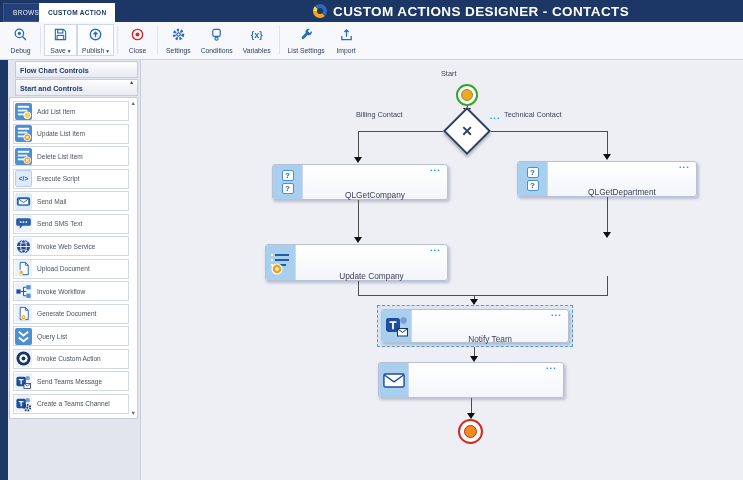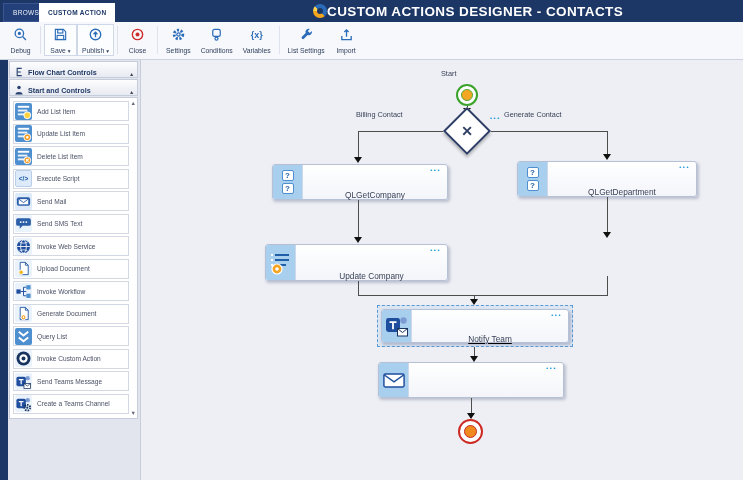--- a/index.html
+++ b/index.html
@@ -7,21 +7,21 @@
     font-family:"Liberation Sans", sans-serif; }
   .app { position:relative; width:743px; height:480px; }
 
   
   .titlebar { position:absolute; top:0; left:0; width:743px; height:22px; background:#1c3765; }
   .tab { position:absolute; top:3px; height:19px; display:flex; align-items:center;
          padding:0 9px; font-size:6.5px; letter-spacing:.3px; }
   .tab.browse { left:3px; background:#24407a; color:#e8edf7; border:1px solid #3a5590; }
   .tab.custom { left:39px; background:#fff; color:#1c3765; font-weight:bold; }
   .titlewrap { position:absolute; left:313px; top:0; height:22px; display:flex;
-               align-items:center; }
+               align-items:center; gap:6px; }
   .logo { width:14px; height:14px; border-radius:50%;
           background:conic-gradient(from 140deg,#f2a51d 0 130deg,#ffd34d 130deg 170deg,#2b6cb8 170deg 360deg);
           position:relative; }
   .logo::after { content:""; position:absolute; left:4px; top:4px; width:6px; height:6px;
                  border-radius:50%; background:#1c3765; }
   .apptitle { color:#fff; font-weight:bold; font-size:13.5px; letter-spacing:.4px; white-space:nowrap; }
 
   
   .ribbon { position:absolute; top:22px; left:0; width:743px; height:38px;
             background:#f6f8fc; border-bottom:1px solid #ccd2df; display:flex;
@@ -31,23 +31,23 @@
   .rbtn.outlined { border:1px solid #cfd8e8; background:#fbfdff; }
   .rbtn svg { width:15px; height:15px; display:block; }
   .rlabel { font-size:6.8px; color:#33415e; margin-top:1px; display:flex; align-items:center; gap:2px; white-space:nowrap; }
   .caret { font-size:5.5px; color:#33415e; }
   .rsep { width:1px; background:#dde2ec; margin:2px 3px; }
 
   
   .leftstrip { position:absolute; left:0; top:60px; width:8px; height:420px; background:#1c3765; }
   .sidebar { position:absolute; left:8px; top:60px; width:133px; height:420px;
              background:#e2e5ed; border-right:1px solid #c7cdd9; }
-  .section { height:17px; margin:1px 2px 1px 1px; background:linear-gradient(#fdfdfe,#e7eaf1);
-             border:1px solid #c5ccda; display:flex; align-items:flex-end; gap:4px; padding:0 4px;
-             font-size:7.2px; font-weight:bold; color:#223a66; }
+  .section { height:17px; margin:1px 2px 1px 7px; background:linear-gradient(#fdfdfe,#e7eaf1);
+             border:1px solid #c5ccda; display:flex; align-items:flex-start; gap:4px; padding:0 4px;
+             font-size:7.2px; font-weight:bold; color:#223a66;flex-direction:column; }
   .section svg { width:10px; height:10px; }
   .sec-arrow { margin-left:auto; font-size:5.5px; color:#445; }
   .action-list { position:relative; margin:1px 2px 0 1px; background:#fff;
                  border:1px solid #c5ccda; padding:3px 8px 2px 3px; }
   .action-item { height:20px; margin-bottom:2.5px; border:1px solid #d3d8e3; background:#fff;
                  display:flex; align-items:center; gap:5px; padding:1px; }
   .tile { width:17px; height:17px; flex:0 0 17px; display:flex; align-items:center; justify-content:center; }
   .tile svg { width:17px; height:17px; display:block; }
   .ai-label { font-size:6.6px; color:#4a5166; white-space:nowrap; }
   .scroll-arrow { position:absolute; right:1px; font-size:5.5px; color:#667; }
@@ -83,21 +83,21 @@
 
   .diamond { position:absolute; left:309px; top:54px; width:34px; height:34px; background:#fff;
              border:2px solid #2c3e66; transform:rotate(45deg);
              box-shadow:2px 2px 3px rgba(0,0,0,.25); }
   .diamond-x { position:absolute; left:308px; top:53px; width:36px; height:36px; display:flex;
                align-items:center; justify-content:center; font-size:14px; font-weight:bold; color:#2f3f63; }
   .d-ellipsis { position:absolute; left:349px; top:55px; color:#1e9cd7; font-size:6px;
                 font-weight:bold; letter-spacing:1.5px; }
 
   .selected-wrap { position:absolute; left:236px; top:245px; width:196px; height:42px;
-                   border:1.5px dashed #5b9bd5; padding:3px; background:rgba(170,200,235,.25);text-decoration:underline; }
+                   border:1.5px dashed #5b9bd5; padding:3px; background:rgba(170,200,235,.25); }
   .selected-wrap .node-box { position:relative; width:100%; height:100%; left:0; top:0; }
 </style>
 </head>
 <body>
 
 <div class="app">
 
   <div class="titlebar">
     <div class="tab browse">BROWSE</div>
     <div class="tab custom">CUSTOM ACTION</div>
@@ -437,21 +437,21 @@
     <div class="d-ellipsis">•••</div>
 
     <div class="cline" style="left:217px;top:70.5px;width:85px;height:1.5px;"></div>
     <div class="cline" style="left:350px;top:70.5px;width:116px;height:1.5px;"></div>
     <div class="cline" style="left:216.5px;top:70.5px;width:1.5px;height:27px;"></div>
     <div class="arr-d" style="left:213px;top:97px;"></div>
     <div class="cline" style="left:465.5px;top:70.5px;width:1.5px;height:24px;"></div>
     <div class="arr-d" style="left:462px;top:94px;"></div>
 
     <div class="blabel" style="left:215px;top:50px;width:92px;">Billing Contact</div>
-    <div class="blabel" style="left:363px;top:50px;width:98px;">Generate Contact</div>
+    <div class="blabel" style="left:363px;top:50px;width:98px;">Technical Contact</div>
 
     <div class="node-box" style="left:131px;top:104px;width:176px;height:36px;">
       <div class="node-tile">
         <span class="qbox">?</span>
           <span class="qbox">?</span>
       </div>
       <div class="node-label">QLGetCompany</div>
       <span class="dots">•••</span>
     </div>
 

